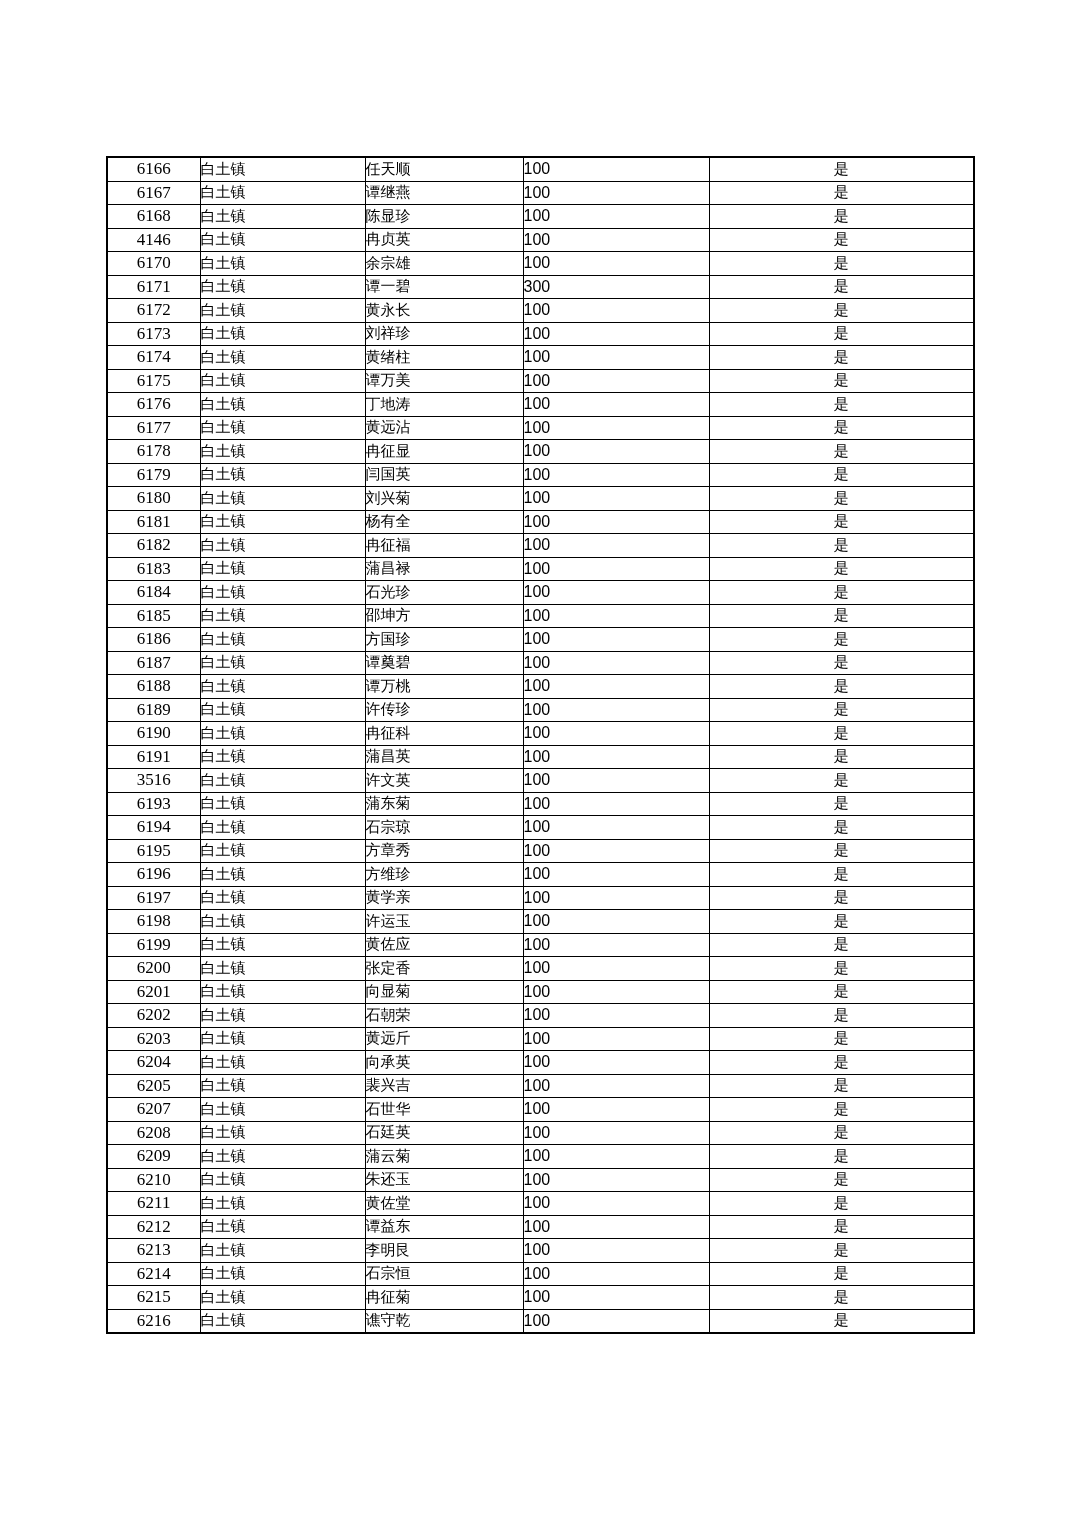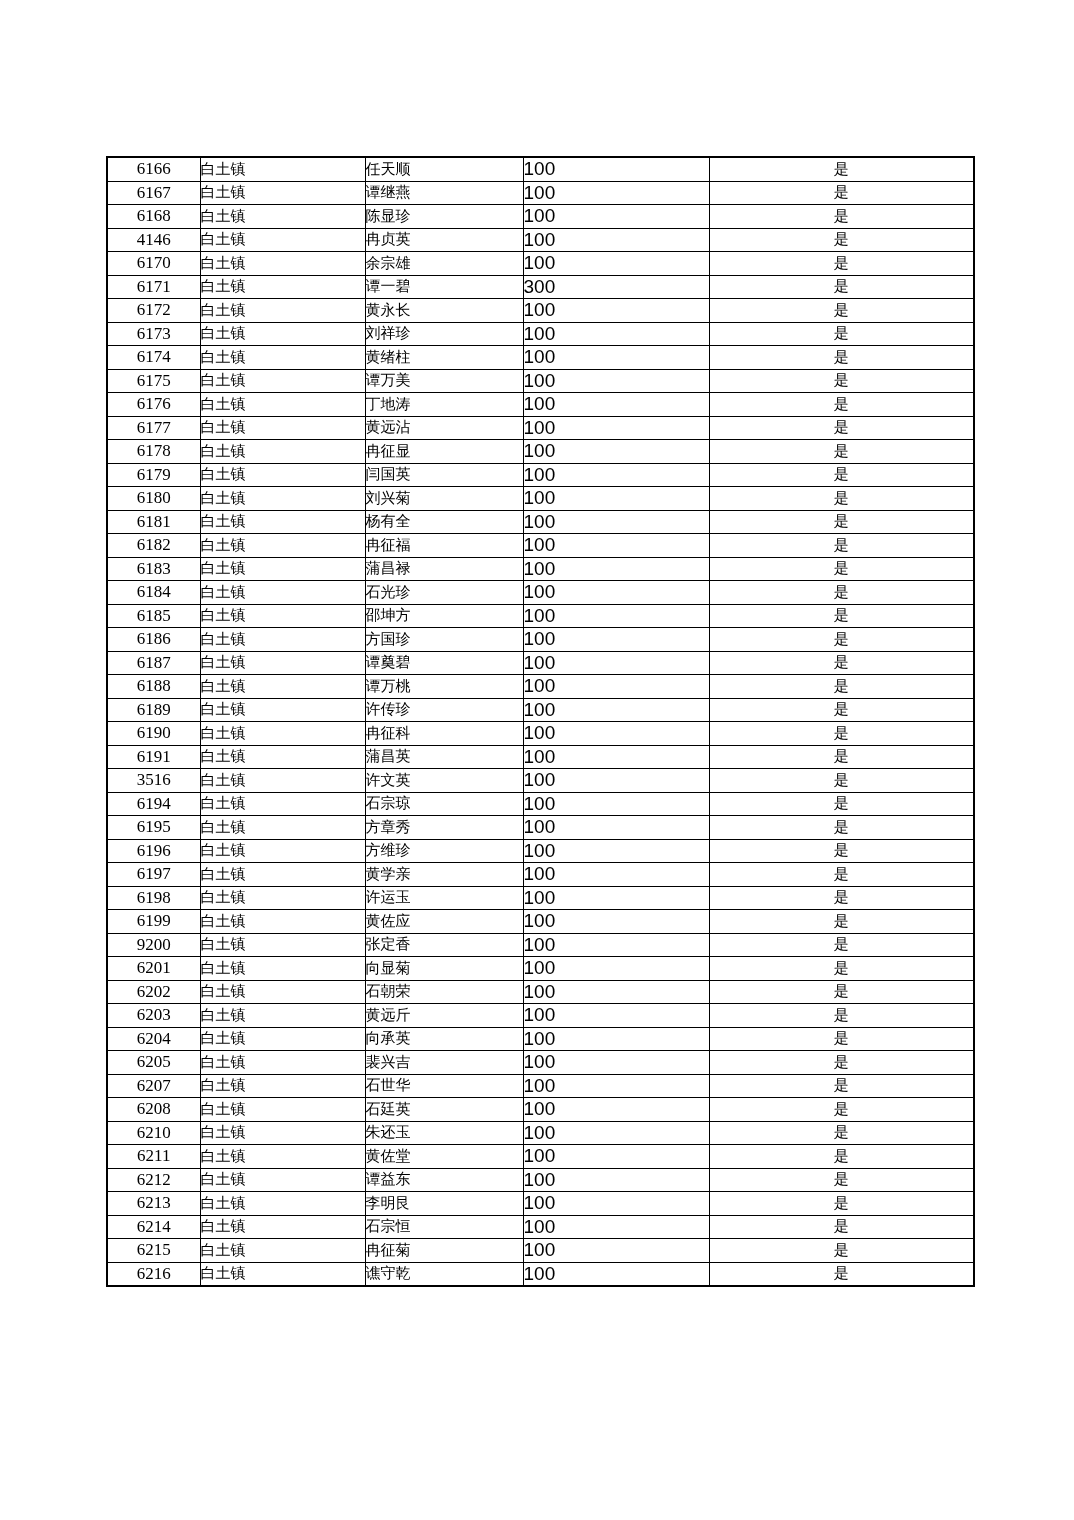--- a/index.html
+++ b/index.html
@@ -41,21 +41,21 @@
   td.c-town, td.c-name {
     text-align: left;
     padding-left: 4px;
     font-family: "Liberation Serif", "DejaVu Serif", serif;
     font-size: 15px;
   }
   td.c-amount {
     text-align: left;
     padding-left: 3px;
     font-family: "Liberation Sans", "DejaVu Sans", sans-serif;
-    font-size: 19px;
+    font-size: 16px;
   }
   td.c-confirm {
     text-align: center;
     font-family: "Liberation Serif", "DejaVu Serif", serif;
     font-size: 15px;
   }
 </style>
 </head>
 <body>
 
@@ -278,20 +278,27 @@
   </tr>
 
   <tr>
     <td class="c-id">3516</td>
     <td class="c-town">白土镇</td>
     <td class="c-name">许文英</td>
     <td class="c-amount">100</td>
     <td class="c-confirm">是</td>
   </tr>
 
+  <tr>
+    <td class="c-id">6193</td>
+    <td class="c-town">白土镇</td>
+    <td class="c-name">蒲东菊</td>
+    <td class="c-amount">100</td>
+    <td class="c-confirm">是</td>
+  </tr>
 
   <tr>
     <td class="c-id">6194</td>
     <td class="c-town">白土镇</td>
     <td class="c-name">石宗琼</td>
     <td class="c-amount">100</td>
     <td class="c-confirm">是</td>
   </tr>
 
   <tr>
@@ -328,21 +335,21 @@
 
   <tr>
     <td class="c-id">6199</td>
     <td class="c-town">白土镇</td>
     <td class="c-name">黄佐应</td>
     <td class="c-amount">100</td>
     <td class="c-confirm">是</td>
   </tr>
 
   <tr>
-    <td class="c-id">9200</td>
+    <td class="c-id">6200</td>
     <td class="c-town">白土镇</td>
     <td class="c-name">张定香</td>
     <td class="c-amount">100</td>
     <td class="c-confirm">是</td>
   </tr>
 
   <tr>
     <td class="c-id">6201</td>
     <td class="c-town">白土镇</td>
     <td class="c-name">向显菊</td>
@@ -392,20 +399,27 @@
   </tr>
 
   <tr>
     <td class="c-id">6208</td>
     <td class="c-town">白土镇</td>
     <td class="c-name">石廷英</td>
     <td class="c-amount">100</td>
     <td class="c-confirm">是</td>
   </tr>
 
+  <tr>
+    <td class="c-id">6209</td>
+    <td class="c-town">白土镇</td>
+    <td class="c-name">蒲云菊</td>
+    <td class="c-amount">100</td>
+    <td class="c-confirm">是</td>
+  </tr>
 
   <tr>
     <td class="c-id">6210</td>
     <td class="c-town">白土镇</td>
     <td class="c-name">朱还玉</td>
     <td class="c-amount">100</td>
     <td class="c-confirm">是</td>
   </tr>
 
   <tr>

